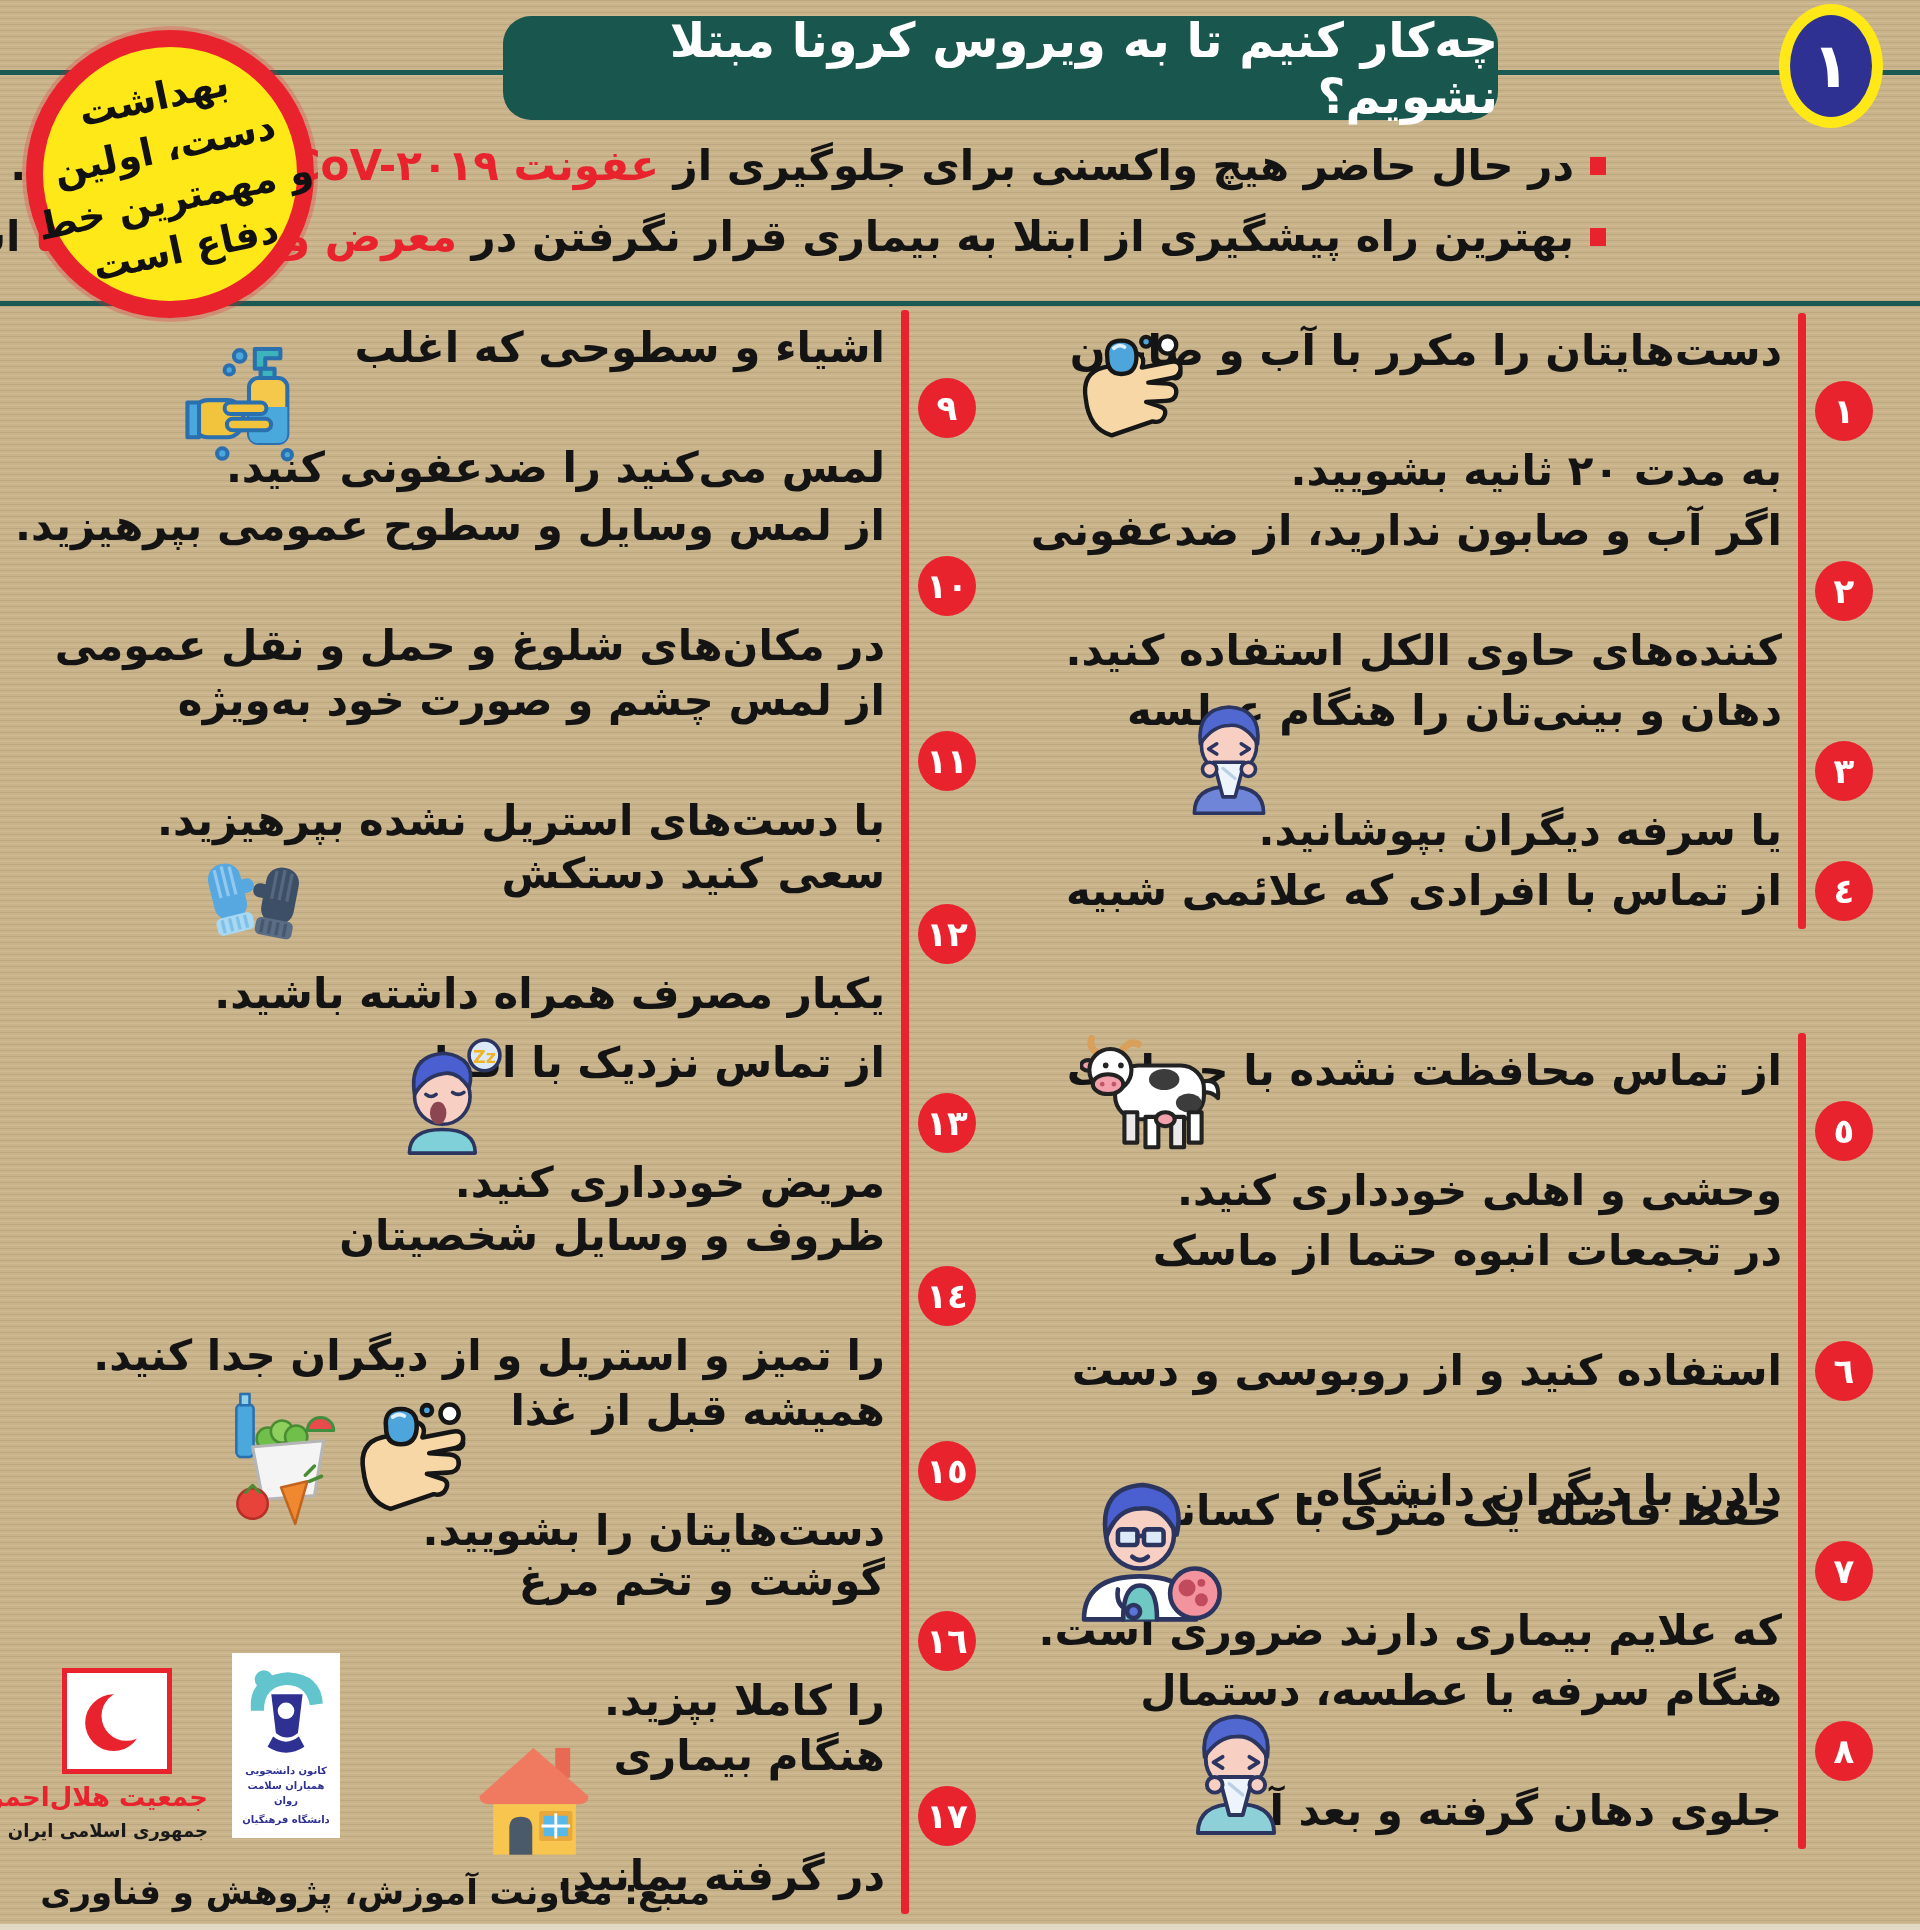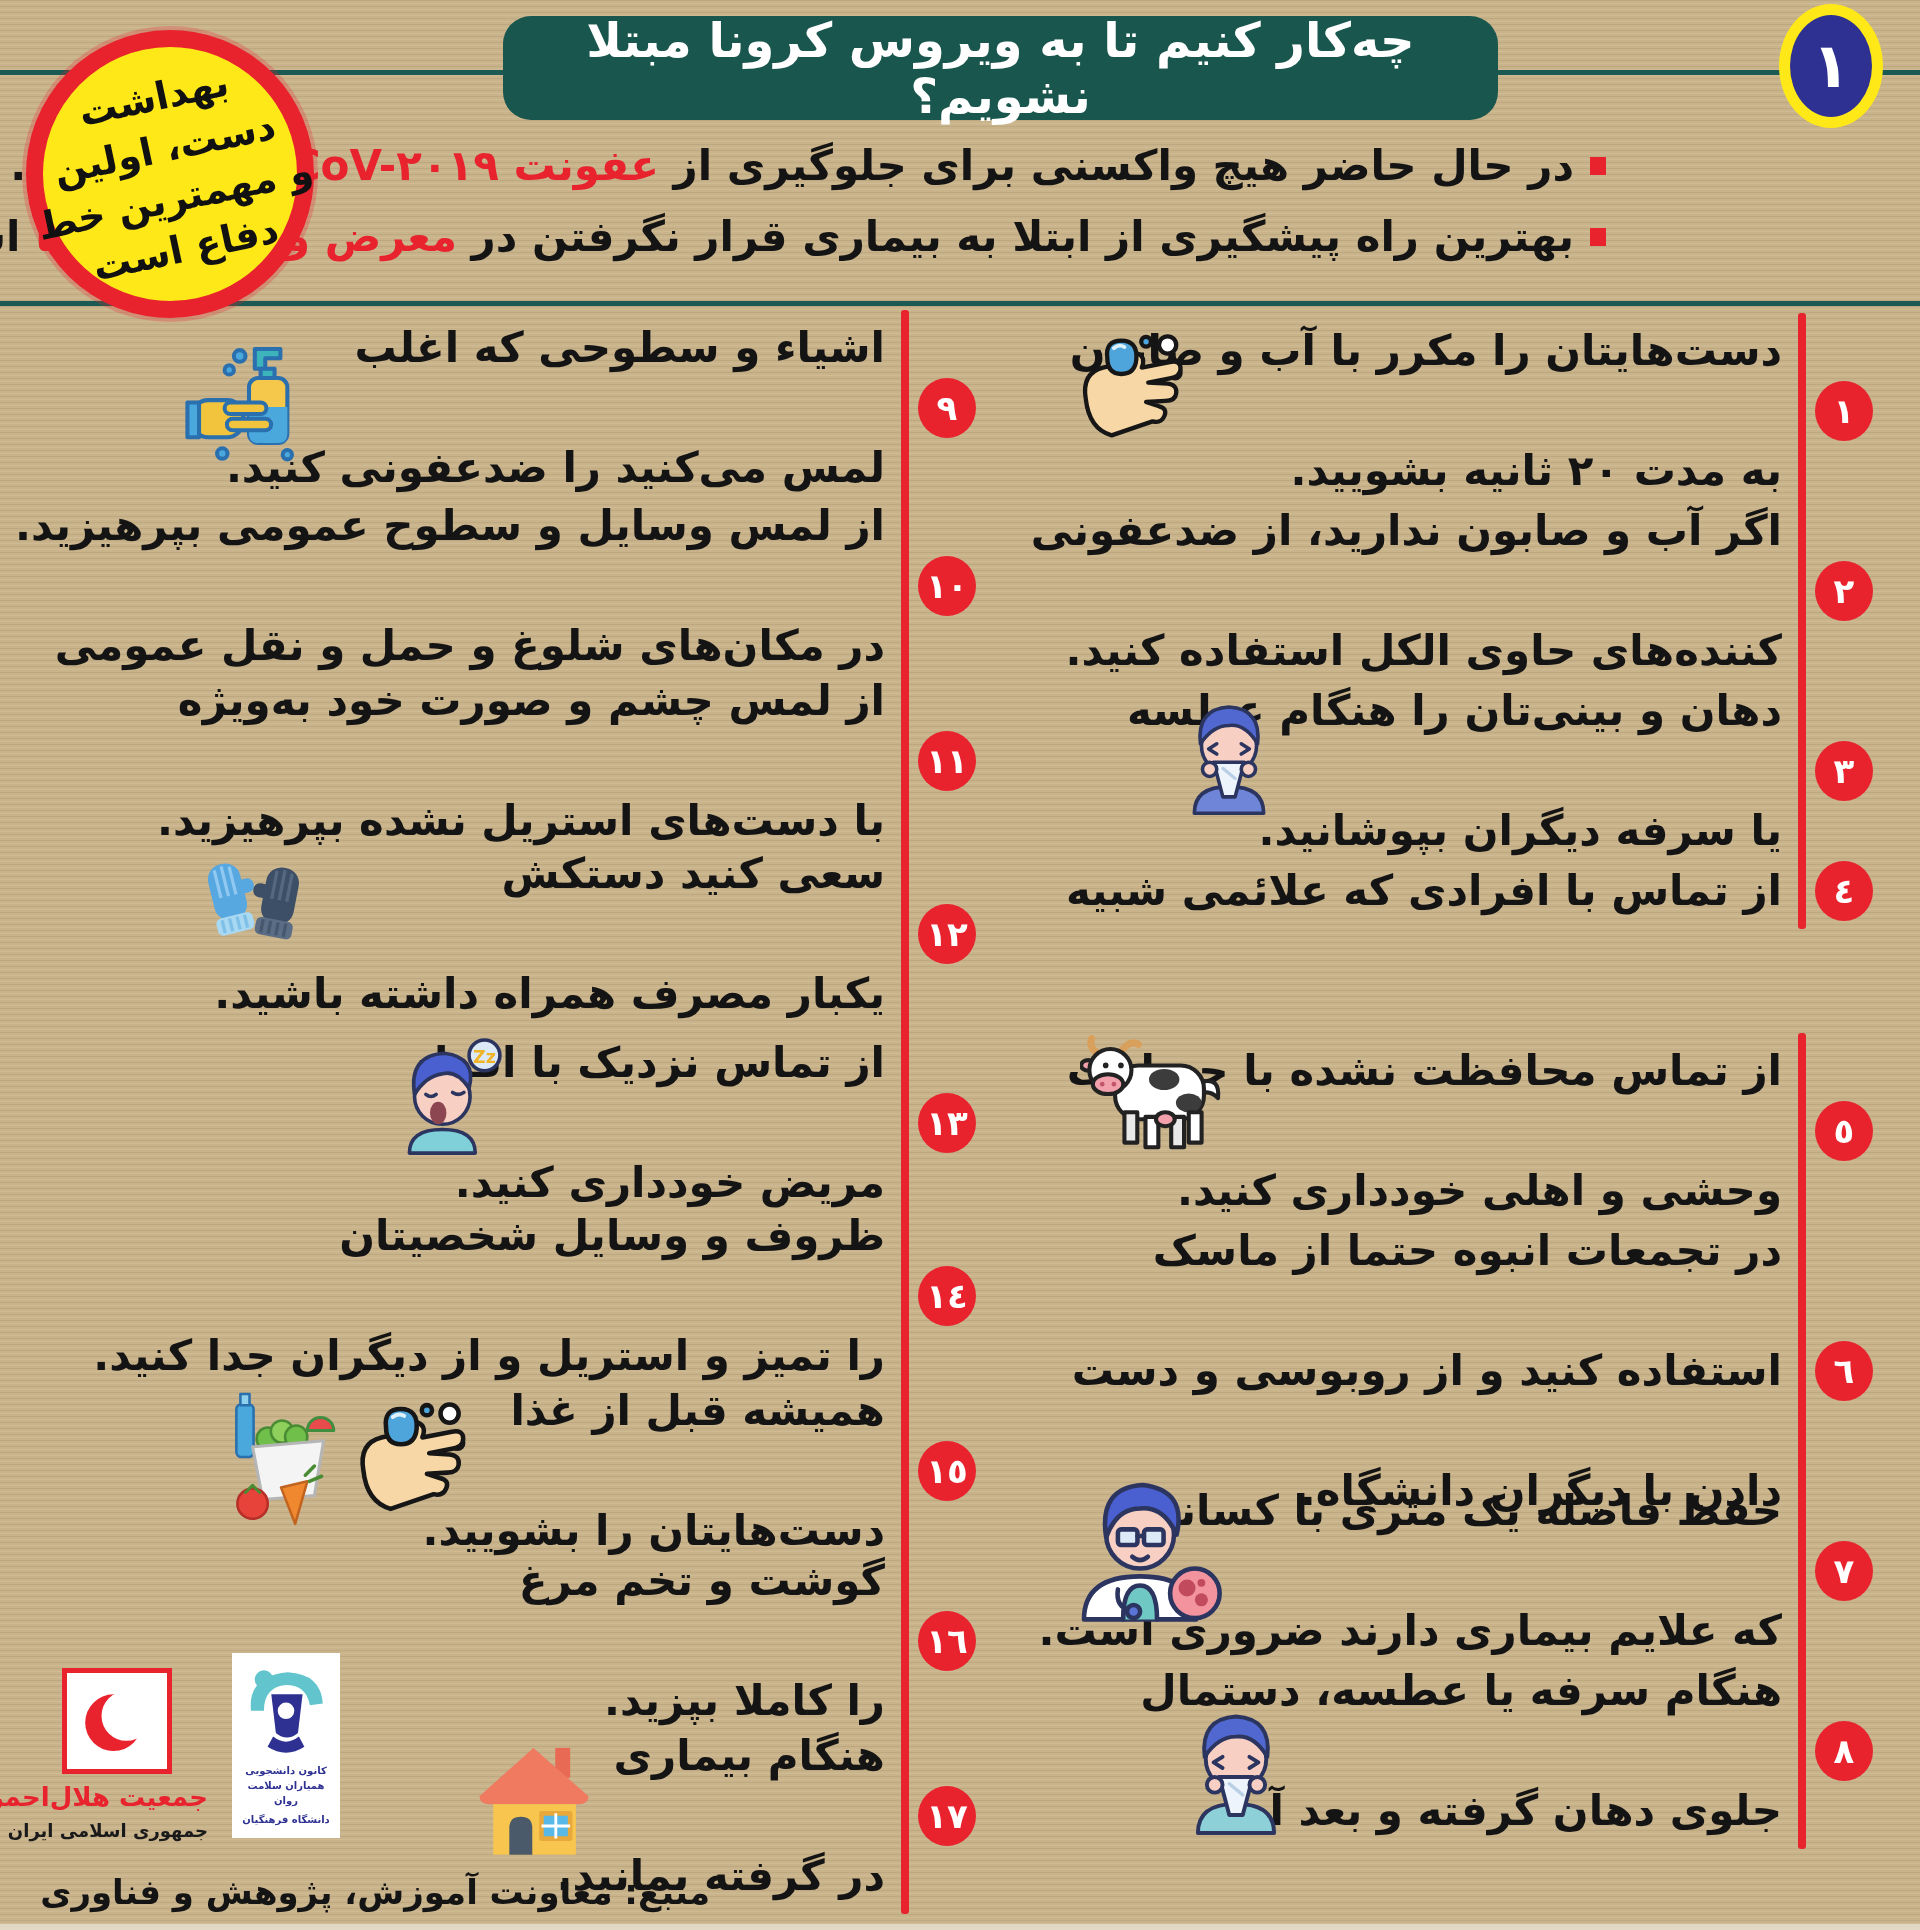--- a/index.html
+++ b/index.html
@@ -15,21 +15,21 @@
   .hline{position:absolute;left:0;width:1920px;height:5px;background:#1a5a52;z-index:1;}
   .hline.top{top:70px;}
   .hline.second{top:301px;}
   .bottom-strip{position:absolute;left:0;bottom:0;width:1920px;height:6px;background:#e7e2d2;opacity:.8;}
 
   .title-bar{
     position:absolute;left:503px;top:16px;width:995px;height:104px;
     background:#19564d;border-radius:28px;display:flex;align-items:center;justify-content:center;
     z-index:3;
   }
-  .title-bar .t{color:#ffffff;font-size:48px;font-weight:700;text-align:center;}
+  .title-bar .t{color:#ffffff;font-size:48px;font-weight:700;}
 
   .num-oval{
     position:absolute;left:1779px;top:4px;width:104px;height:124px;
     background:#2e3192;border:11px solid #ffe818;border-radius:50%;
     display:flex;align-items:center;justify-content:center;z-index:3;
     box-sizing:border-box;
   }
   .num-oval .n{color:#fff;font-size:62px;font-weight:700;line-height:1;}
 
   .sticker{

